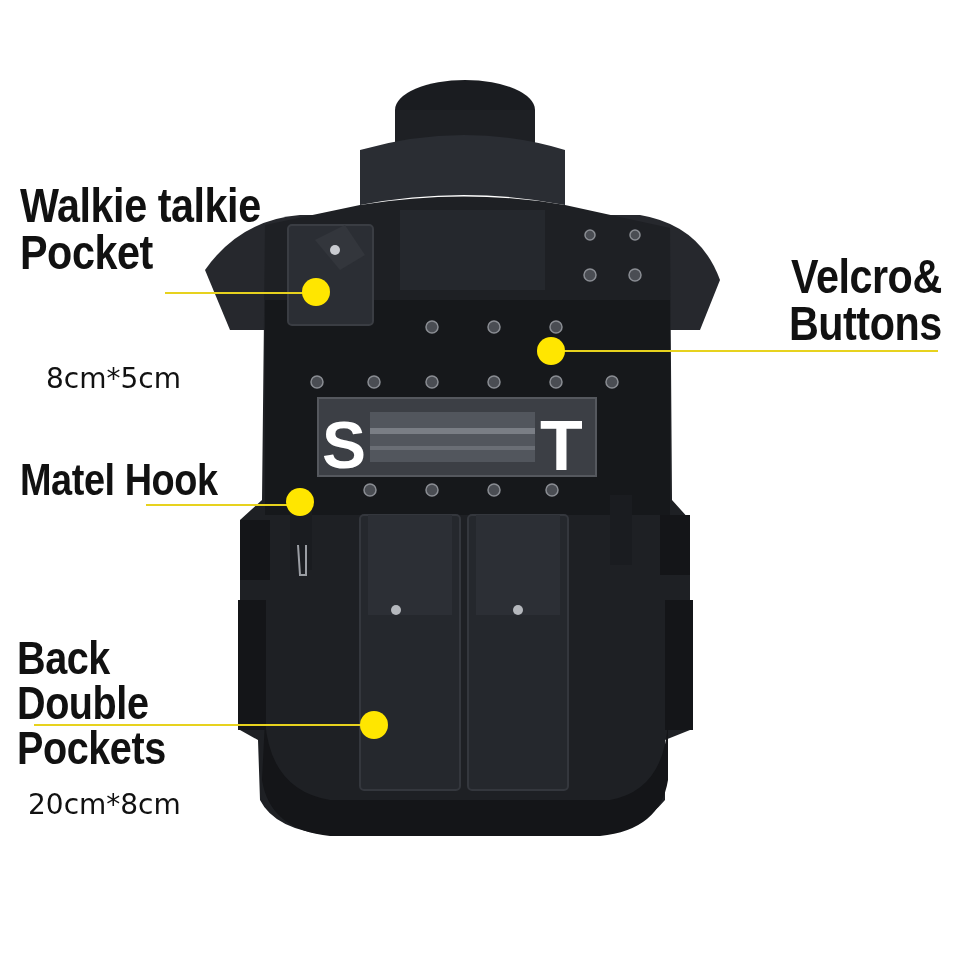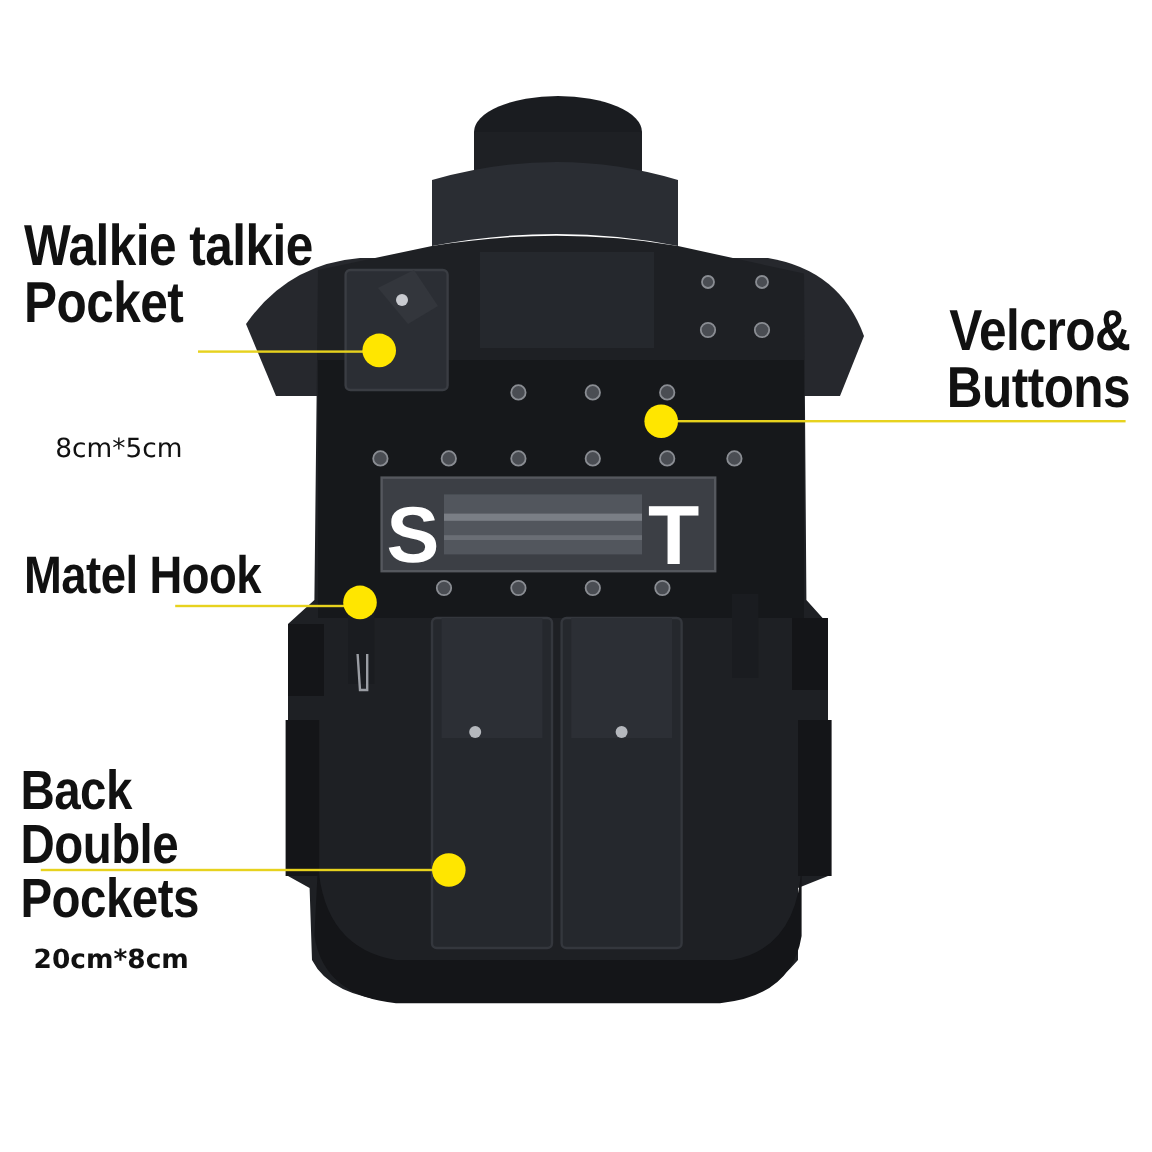--- a/index.html
+++ b/index.html
@@ -1,20 +1,20 @@
 <!DOCTYPE html>
 <html><head>
 <meta charset="utf-8">
 <style>
   html, body { margin: 0; padding: 0; background: #ffffff; }
   .canvas { position: relative; width: 960px; height: 960px; overflow: hidden; background: #ffffff; }
   .vest-svg { position: absolute; left: 0; top: 0; width: 960px; height: 960px; }
   .label { position: absolute; font-family: "Liberation Sans", sans-serif; font-weight: bold; color: #111111; line-height: 0.98; letter-spacing: -0.5px; transform: scaleX(0.86); transform-origin: left top; }
   .label.right { transform-origin: right top; text-align: right; }
-  .dim { position: absolute; font-family: "DejaVu Sans", sans-serif; color: #111111; font-size: 22px; }
+  .dim { position: absolute; font-family: "DejaVu Sans", sans-serif; color: #111111; font-size: 28px; }
   .callout-line { position: absolute; height: 2px; background: #e7d21e; }
   .dot { position: absolute; width: 28px; height: 28px; border-radius: 50%; background: #ffe600; }
 </style>
 </head>
 <body>
 
 <div class="canvas">
 
   <svg class="vest-svg" viewBox="0 0 960 960">
 
@@ -100,15 +100,15 @@
   <div class="callout-line" style="left:146px; top:504px; width:150px;"></div>
   <div class="dot" style="left:286px; top:488px;"></div>
 
   <div class="label" style="left:17px; top:636px; font-size:46px;">
     <div>Back</div>
     <div>Double</div>
     <div>Pockets</div>
   </div>
   <div class="callout-line" style="left:34px; top:724px; width:330px;"></div>
   <div class="dot" style="left:360px; top:711px;"></div>
-  <div class="dim" style="left:28px; top:788px;font-weight:bold;">20cm*8cm</div>
+  <div class="dim" style="left:28px; top:788px;">20cm*8cm</div>
 
 </div>
 
 </body></html>

